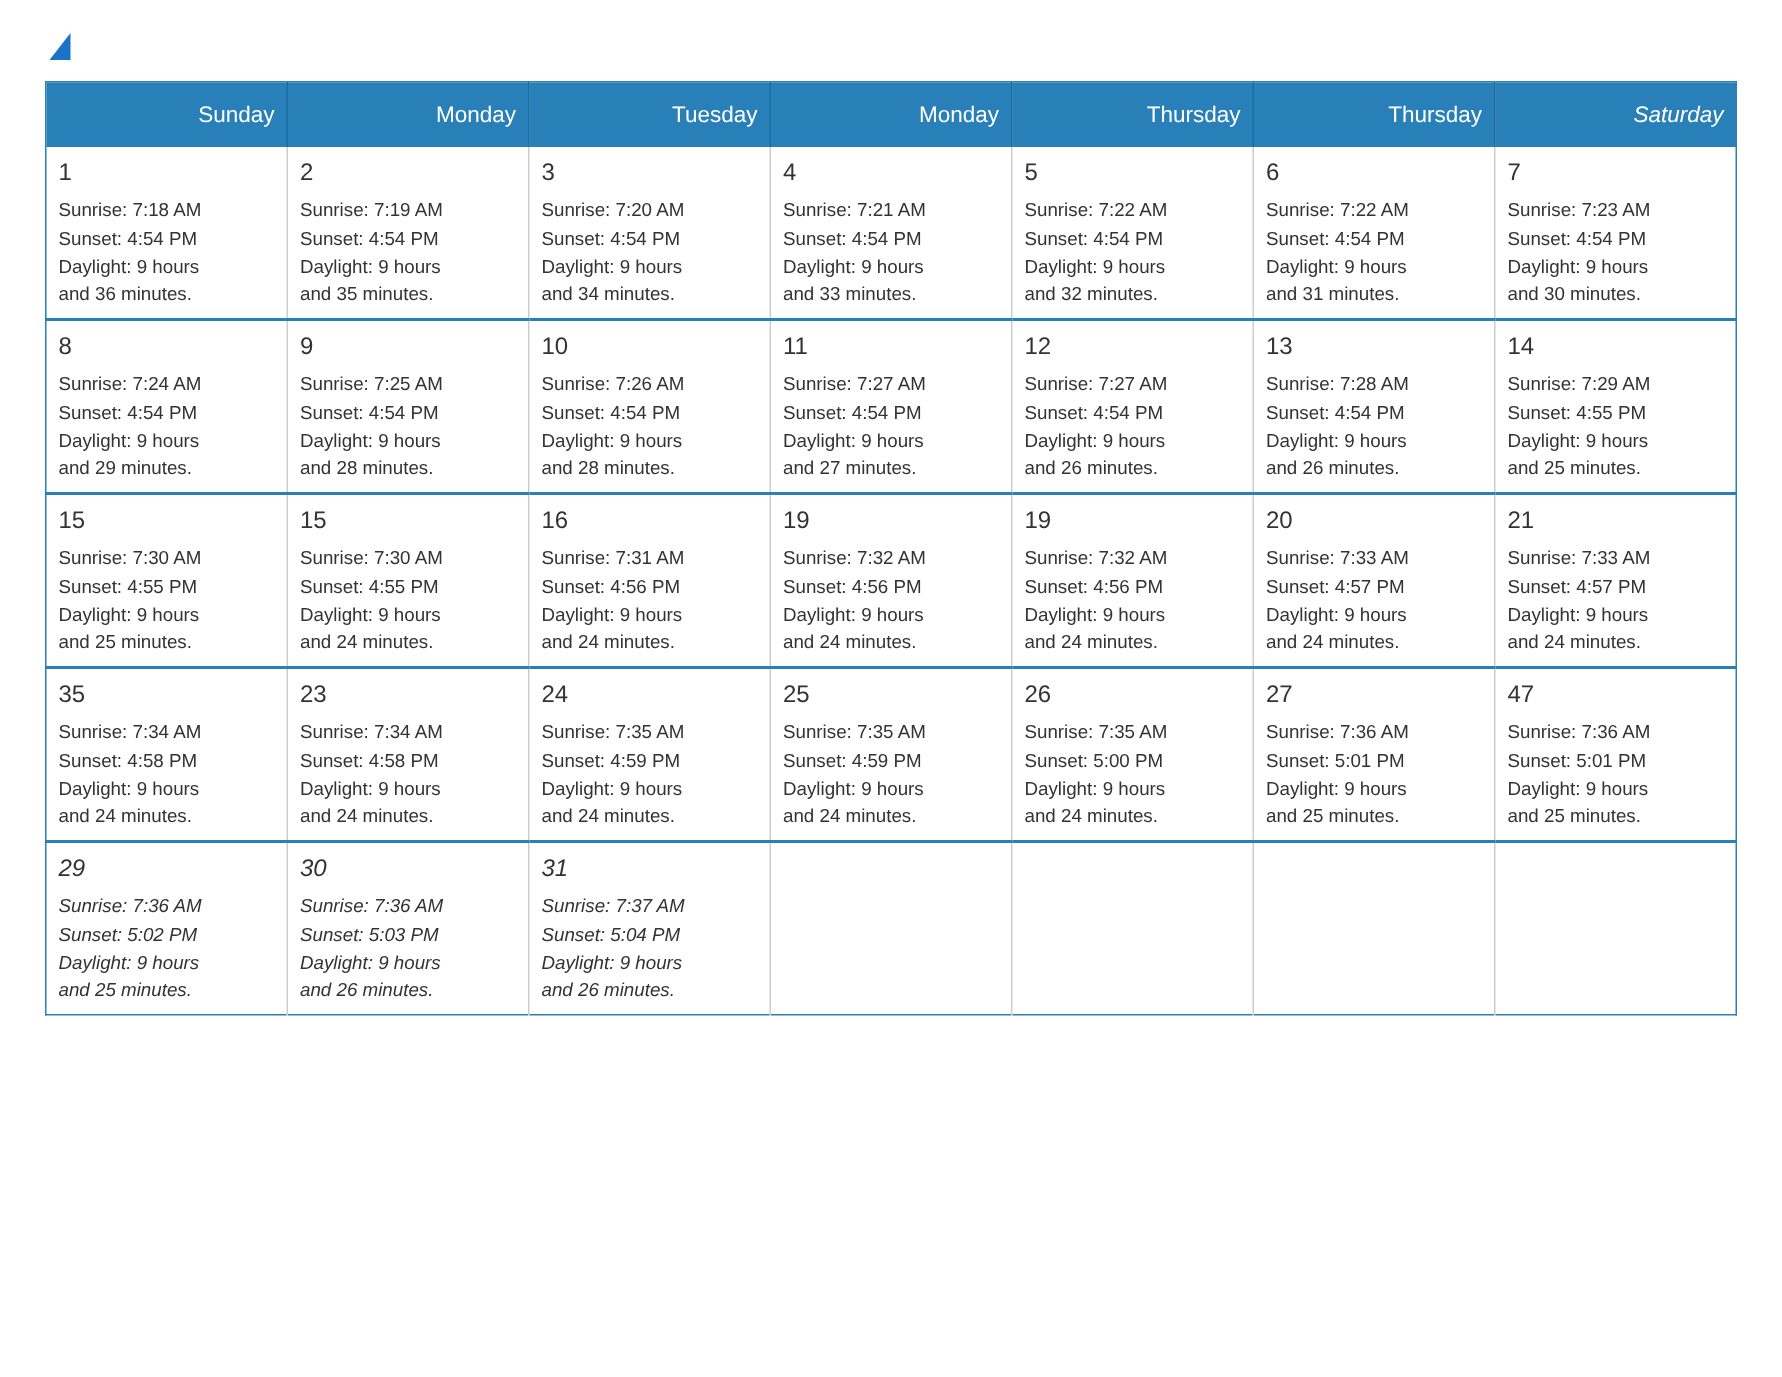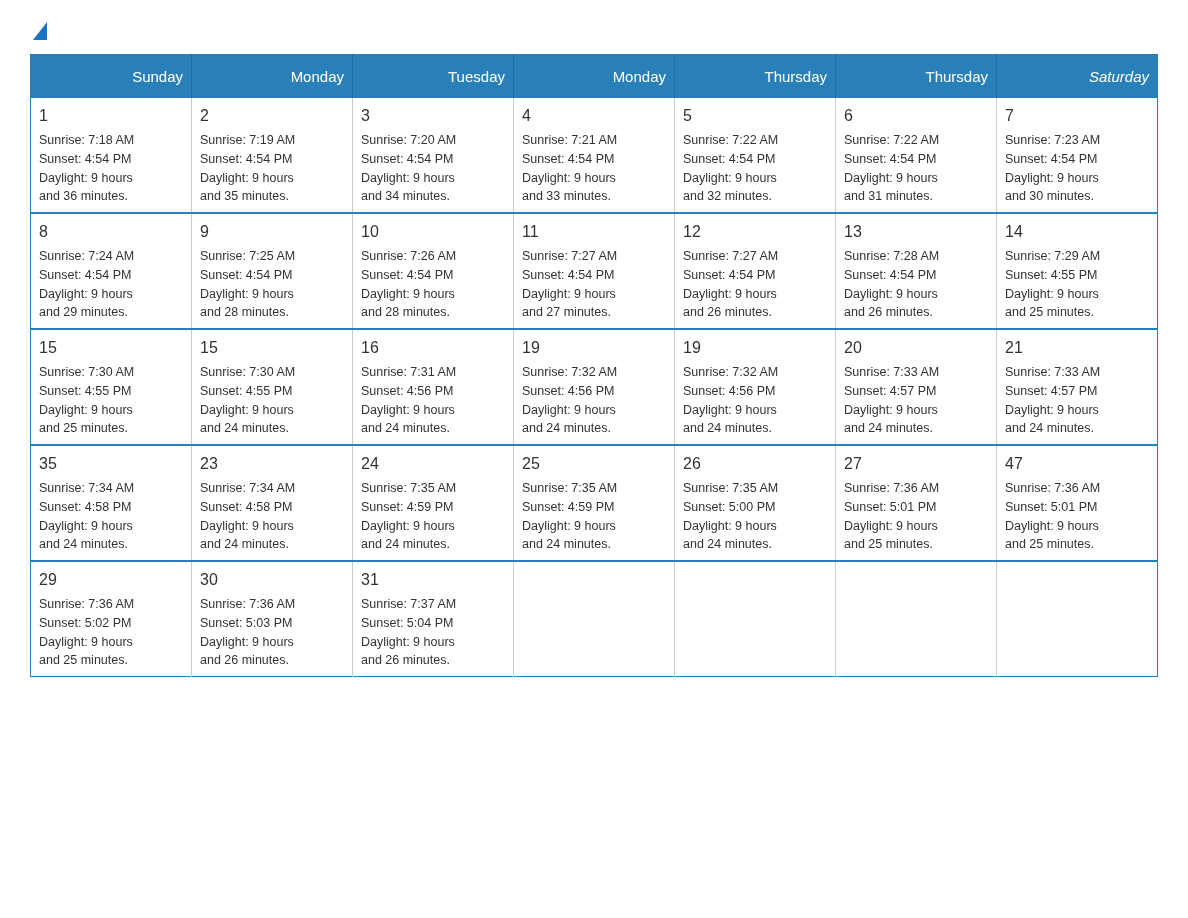--- a/index.html
+++ b/index.html
@@ -50,21 +50,21 @@
       padding: 6px 8px;
       font-size: 12.5px;
       color: #333;
       border-right: 1px solid #ccc;
       border-bottom: 2px solid #2980b9;
       width: 14.28%;
       min-height: 100px;
       line-height: 1.5;
     }
     tbody tr td:last-child { border-right: none; }
-    tbody tr:last-child td { border-bottom: none; }
+    tbody tr:last-child td { border-bottom: none; font-style: italic; }
     .day-num {
       font-size: 16px;
       font-weight: normal;
       display: block;
       margin-bottom: 3px;
     }
     .empty { background: #fff; }
     .logo-wrapper {
       display: flex;
       flex-direction: column;

